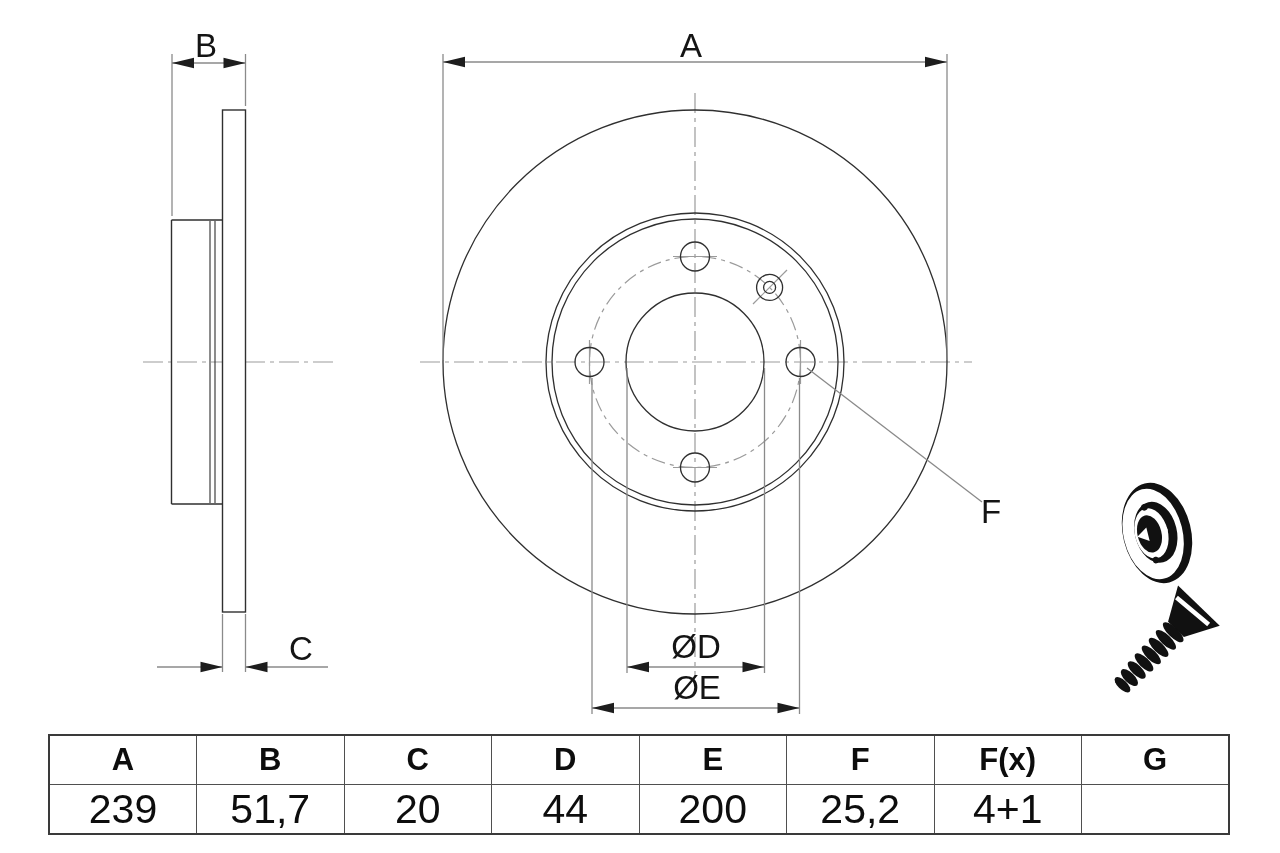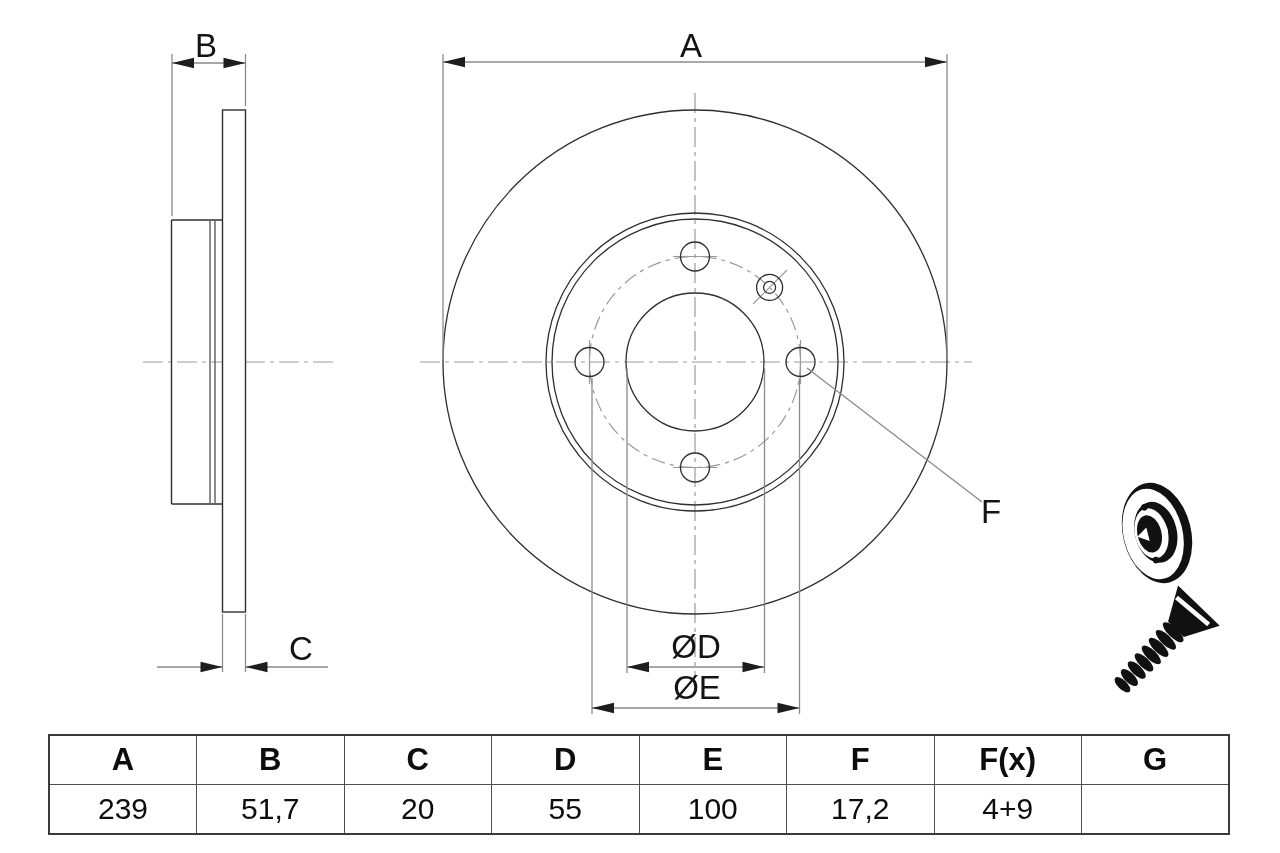--- a/index.html
+++ b/index.html
@@ -12,21 +12,21 @@
   .spec-table{
     position:absolute;left:48px;top:734px;width:1182px;height:96px;
     border-collapse:collapse;table-layout:fixed;background:#ffffff;
   }
   .spec-table td,.spec-table th{
     border:1px solid #4f4f4f;text-align:center;vertical-align:middle;
     color:#0d0d0d;padding:0;overflow:hidden;
   }
   .spec-table{border:2px solid #3a3a3a;}
   .spec-table th{font-size:31px;font-weight:bold;height:48px;}
-  .spec-table td{font-size:30px;font-weight:normal;height:48px;}
+  .spec-table td{font-size:41px;font-weight:normal;height:48px;}
 </style>
 </head>
 <body>
 
 <div class="canvas">
 
 <svg class="drawing-svg" width="1280" height="853" viewBox="0 0 1280 853">
 
   <g stroke="#9b9b9b" stroke-width="1.2" fill="none">
     <line x1="143" y1="362" x2="333" y2="362" stroke-dasharray="20 5 4 5"></line>
@@ -149,22 +149,22 @@
         <th>F</th>
         <th>F(x)</th>
         <th>G</th>
       </tr>
     </thead>
     <tbody>
       <tr>
         <td>239</td>
         <td>51,7</td>
         <td>20</td>
-        <td>55</td>
-        <td>100</td>
-        <td>17,2</td>
-        <td>4+9</td>
+        <td>44</td>
+        <td>200</td>
+        <td>25,2</td>
+        <td>4+1</td>
         <td></td>
       </tr>
     </tbody>
   </table>
 
 </div>
 
 </body></html>

